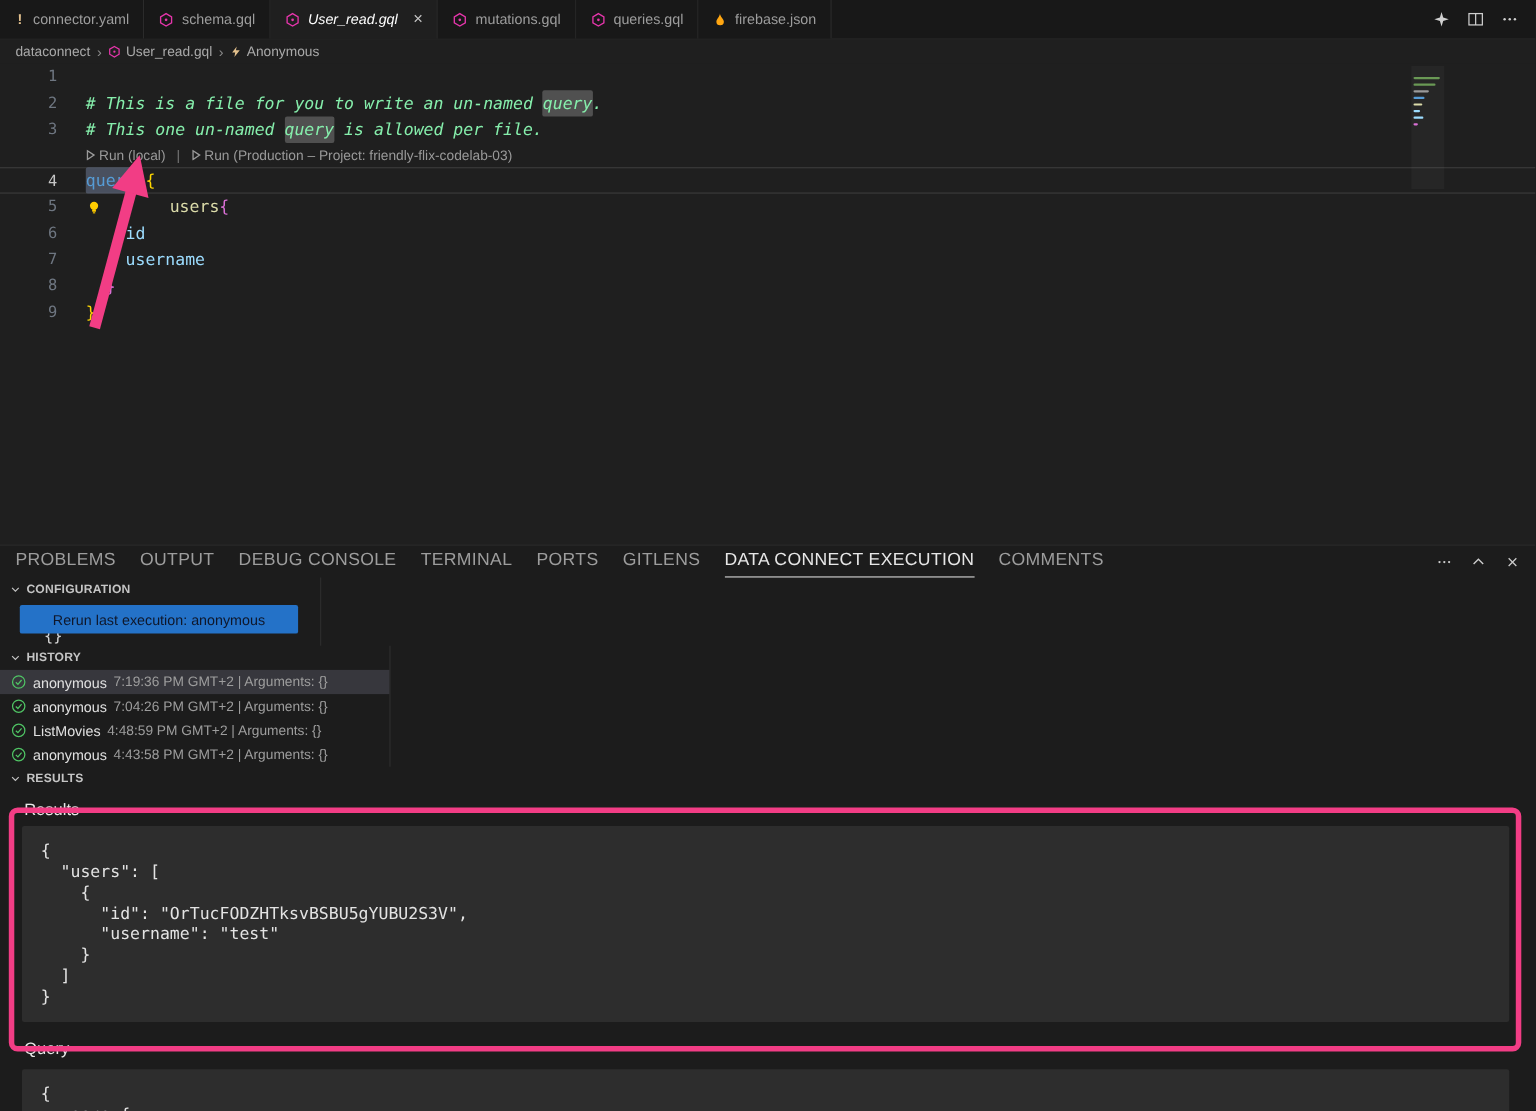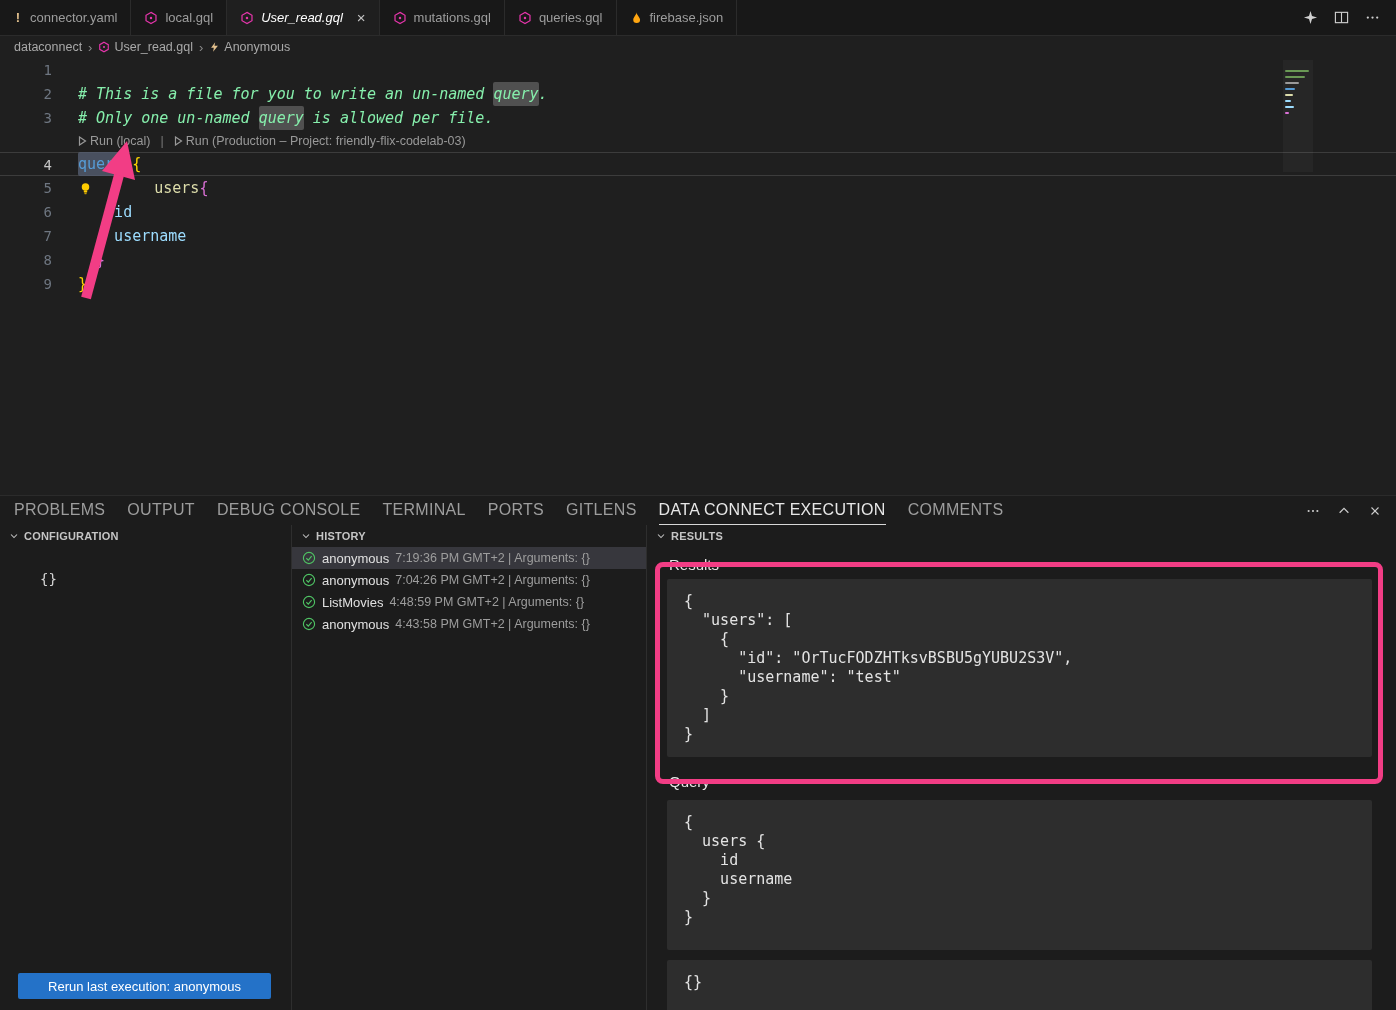--- a/index.html
+++ b/index.html
@@ -64,31 +64,31 @@
   .arrow-overlay{ position:absolute; inset:0; pointer-events:none; }
 
   
   .panel{ position:absolute; top:495px; left:0; right:0; bottom:0; background:#1c1c1c; border-top:1px solid #2b2b2b;}
   .panel-tabs{ height:29px; display:flex; align-items:stretch; padding-left:14px; }
   .ptab{ display:flex; align-items:center; margin-right:22px; font-size:16px; letter-spacing:.3px;
          color:#9d9d9d; border-bottom:1px solid transparent; cursor:pointer; white-space:nowrap;}
   .ptab.active{ color:#e7e7e7; border-bottom-color:#d7d7d7; }
   .panel-actions{ margin-left:auto; display:flex; align-items:center; gap:17px; padding-right:14px; color:#cccccc;}
   .panel-actions .act{ cursor:pointer; }
-  .panel-body{ display:flex; height:calc(100% - 29px); }
+  .panel-body{ display:flex; height:calc(100% - 29px);flex-direction:column; }
   .section-header{ height:22px; display:flex; align-items:center; gap:4px; padding-left:8px;
                    font-size:11px; font-weight:700; color:#c5c5c5; cursor:pointer; letter-spacing:.2px;}
 
   .col-config{ width:292px; flex:none; border-right:1px solid #2e2e2e; position:relative;}
   .subtabs{ display:flex; padding-left:24px; margin-top:4px; }
   .subtab{ font-size:13px; color:#9d9d9d; padding:5px 0 7px; margin-right:38px; border-bottom:1px solid transparent; cursor:pointer;}
   .subtab.active{ color:#e7e7e7; border-bottom-color:#e7e7e7; }
   .vars-value{ margin:24px 0 0 40px; font-family:"DejaVu Sans Mono",monospace; font-size:14px; color:#d4d4d4;}
   .rerun-btn{ position:absolute; left:18px; right:20px; bottom:11px; height:26px;
-              background:var(--button-blue); color:#ffffff; font-size:13px; border:none; border-radius:2px;
+              background:var(--button-blue); color:#0f172a; font-size:13px; border:none; border-radius:2px;
               font-family:"Liberation Sans",sans-serif; cursor:pointer; }
 
   .col-history{ width:355px; flex:none; border-right:1px solid #2e2e2e; }
   .history-item{ height:22px; display:flex; align-items:center; gap:6px; padding-left:10px;
                  font-size:12.5px; color:#9d9d9d; cursor:pointer; white-space:nowrap;}
   .history-item.selected{ background:#37373d; }
   .history-item .name{ color:#e0e0e0; font-size:13px; }
   .check{ color:var(--check-green); flex:none;}
 
   .col-results{ flex:1; position:relative; overflow:hidden; }
@@ -112,21 +112,21 @@
       <span class="icon-yaml">!</span>
       <span class="tab-label">connector.yaml</span>
     </div>
     <div class="tab">
       <span class="icon-gql">
         <svg width="14" height="14" viewBox="0 0 16 16">
             <polygon points="8,1.6 13.7,4.9 13.7,11.1 8,14.4 2.3,11.1 2.3,4.9" fill="none" stroke="currentColor" stroke-width="1.4"></polygon>
             <circle cx="8" cy="8" r="1.4" fill="currentColor"></circle>
           </svg>
       </span>
-      <span class="tab-label">local.gql</span>
+      <span class="tab-label">schema.gql</span>
     </div>
     <div class="tab active">
       <span class="icon-gql">
         <svg width="14" height="14" viewBox="0 0 16 16">
             <polygon points="8,1.6 13.7,4.9 13.7,11.1 8,14.4 2.3,11.1 2.3,4.9" fill="none" stroke="currentColor" stroke-width="1.4"></polygon>
             <circle cx="8" cy="8" r="1.4" fill="currentColor"></circle>
           </svg>
       </span>
       <span class="tab-label">User_read.gql</span>
       <span class="close">×</span>
@@ -210,21 +210,21 @@
   </div>
   <div class="code-row">
     <span class="gutter-num">2</span>
     <span class="row-content">
       <span class="tok-comment"># This is a file for you to write an un-named </span><span class="tok-comment hl-word">query</span><span class="tok-comment">.</span>
     </span>
   </div>
   <div class="code-row">
     <span class="gutter-num">3</span>
     <span class="row-content">
-      <span class="tok-comment"># Only one un-named </span><span class="tok-comment hl-word">query</span><span class="tok-comment"> is allowed per file.</span>
+      <span class="tok-comment"># This one un-named </span><span class="tok-comment hl-word">query</span><span class="tok-comment"> is allowed per file.</span>
     </span>
   </div>
   <div class="codelens-row">
     <span class="lens">
       <span>
           <svg width="9" height="10" viewBox="0 0 8 10">
             <path d="M1 1 L7 5 L1 9 Z" fill="none" stroke="#999999" stroke-width="1.2"></path>
           </svg>
         </span>
       <span>Run (local)</span>

